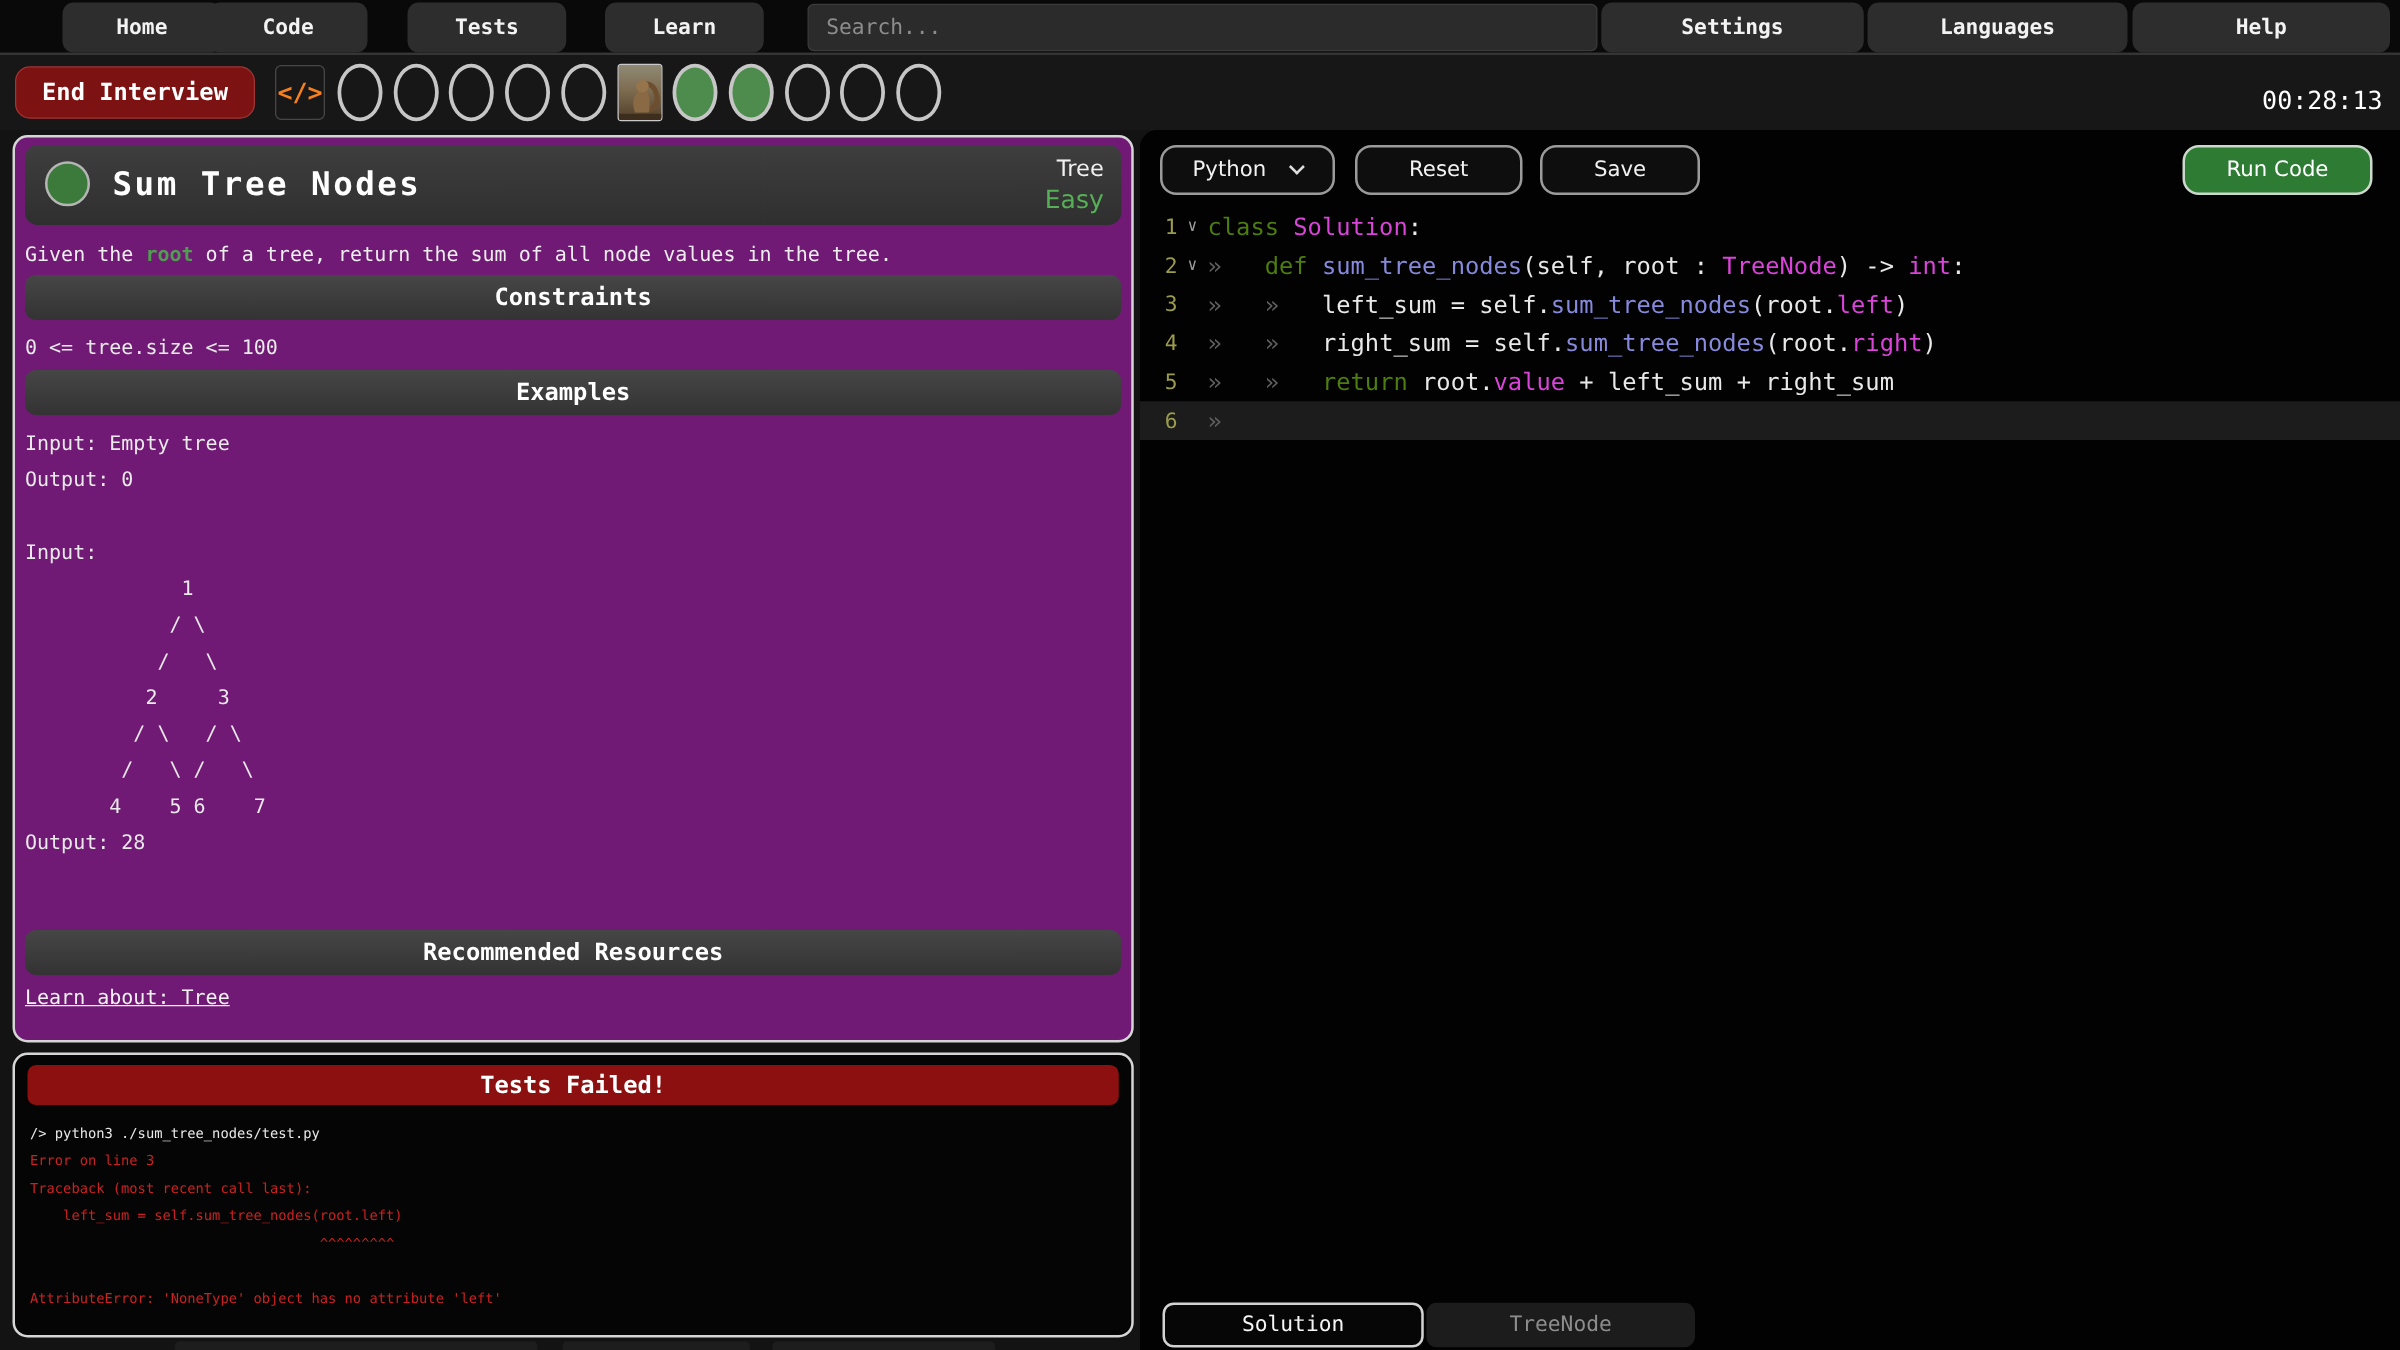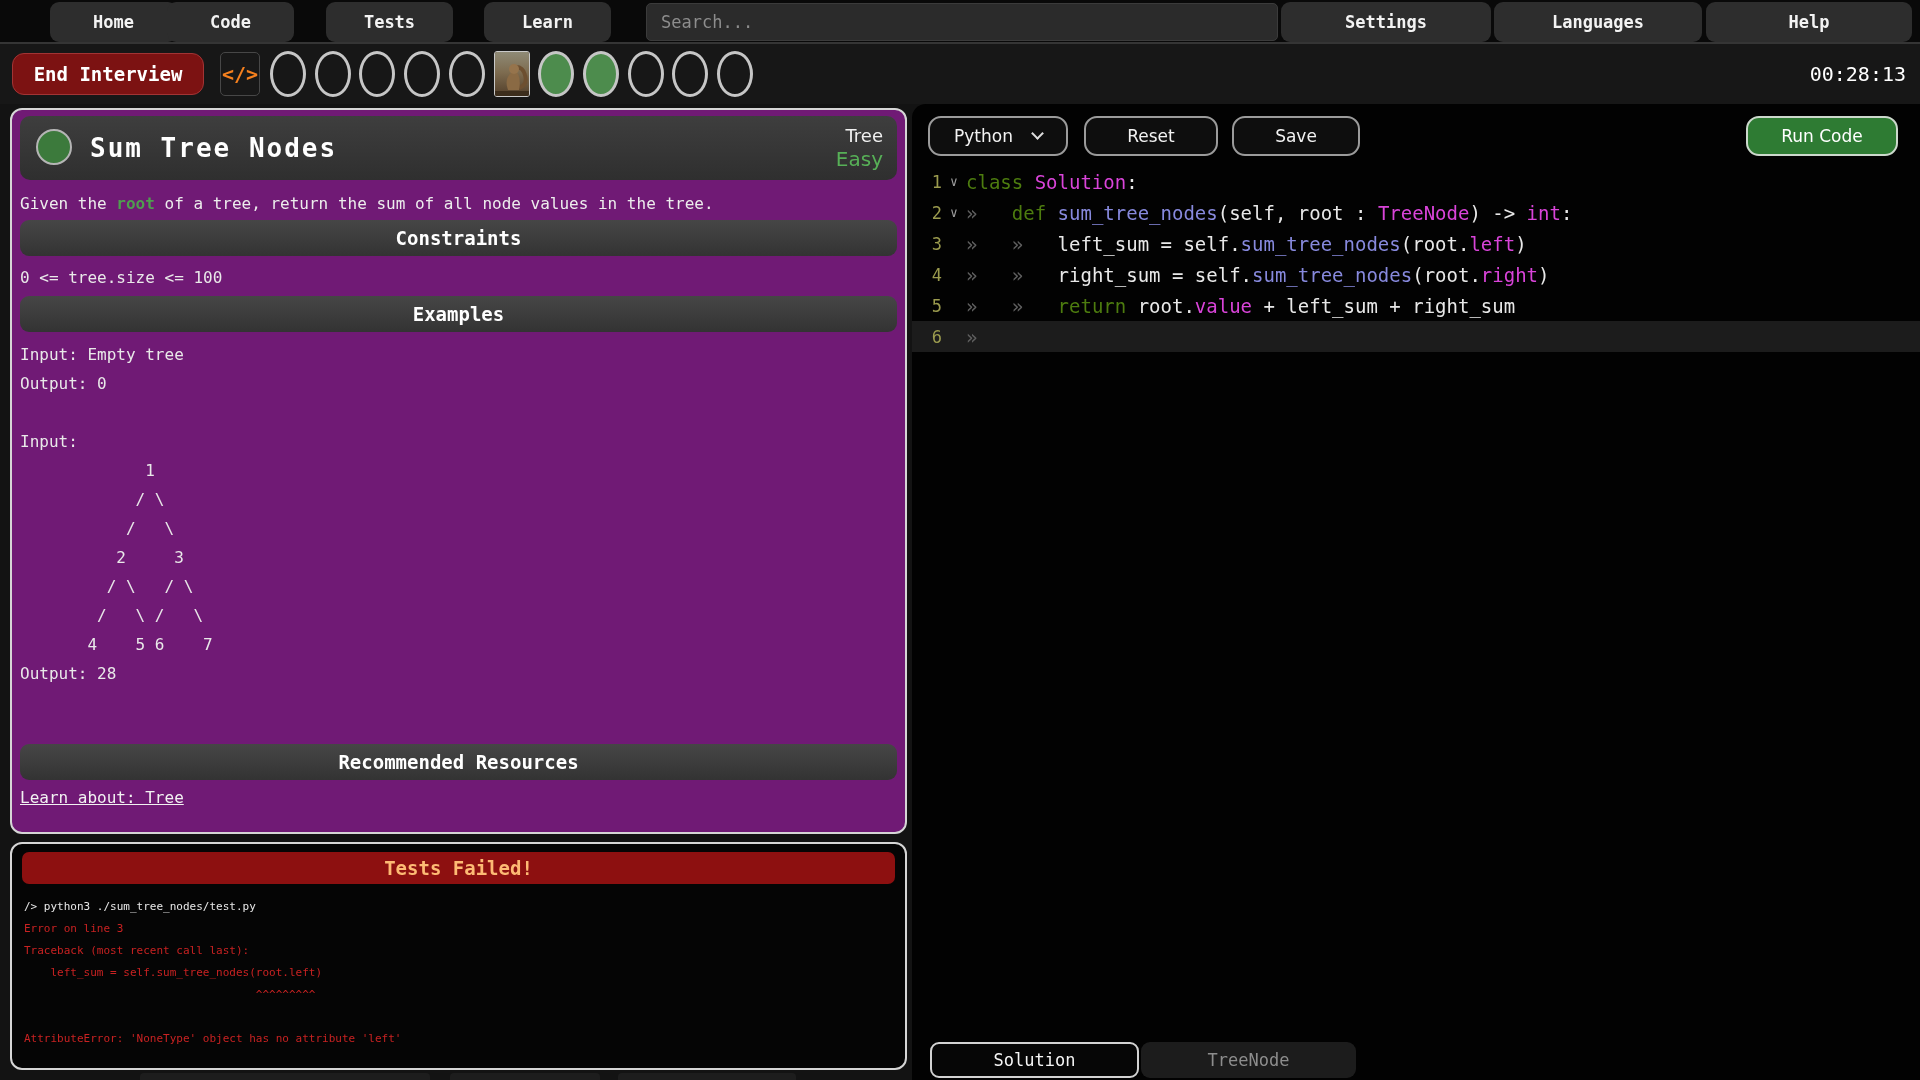--- a/index.html
+++ b/index.html
@@ -45,21 +45,21 @@
   .slot-circle {
     position:absolute; top:7px; width:36px; height:46px; border-radius:50%;
     border:3px solid #c6c6c6; background:transparent; cursor:pointer;
   }
   .slot-circle.complete { background:#4d8c4d; }
   .slot-img {
     position:absolute; top:7px; width:36px; height:46px; overflow:hidden;
     border:1px solid #c9c9c9; border-radius:3px; cursor:pointer; background:#5a4632;
   }
   .timer {
-    position:absolute; right:14px; top:0; height:60px; display:flex; align-items:center;
+    position:absolute; right:14px; top:0; height:72px; display:flex; align-items:center;
     color:#ffffff; font-size:20px;
   }
 
   
   .panelL {
     position:absolute; left:10px; top:108px; width:897px; height:726px;
     background:#701a75; border:2px solid #d6d6d6; border-radius:12px;
   }
   .phead {
     position:absolute; left:8px; top:6px; width:877px; height:64px;
@@ -100,21 +100,21 @@
 
   
   .panelT {
     position:absolute; left:10px; top:842px; width:897px; height:228px;
     background:#050505; border:2px solid #d6d6d6; border-radius:12px;
   }
   .thead {
     position:absolute; left:10px; top:8px; width:873px; height:32px;
     background:#8d1010; border-radius:7px;
     display:flex; align-items:center; justify-content:center;
-    color:#fdba74; font-weight:bold; font-size:19px;
+    color:#ffffff; font-weight:bold; font-size:19px;
   }
   .tbody { position:absolute; left:12px; top:52px; }
   .tline { font-size:11px; line-height:22px; white-space:pre; }
   .twhite { color:#e8e8e8; }
   .tred { color:#c92222; }
 
   
   .panelR {
     position:absolute; left:912px; top:104px; width:1008px; height:976px;
     background:#020202; border-top-left-radius:14px;

